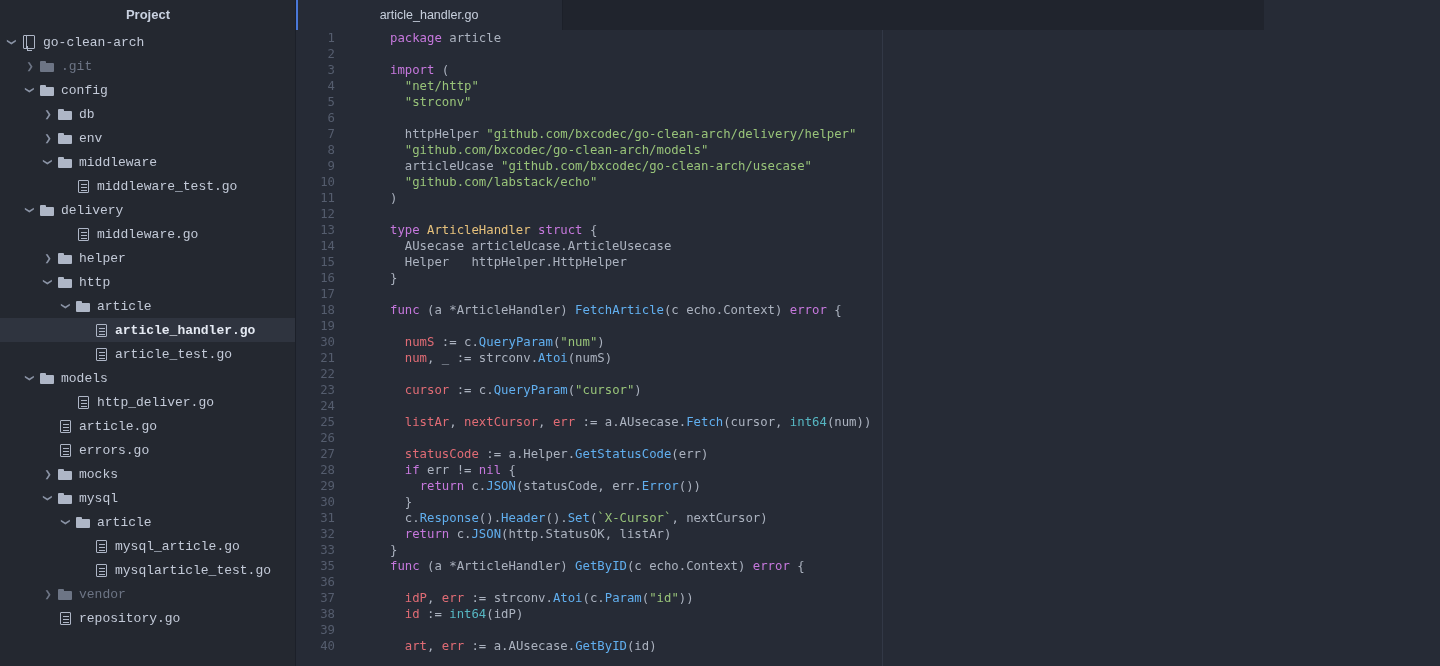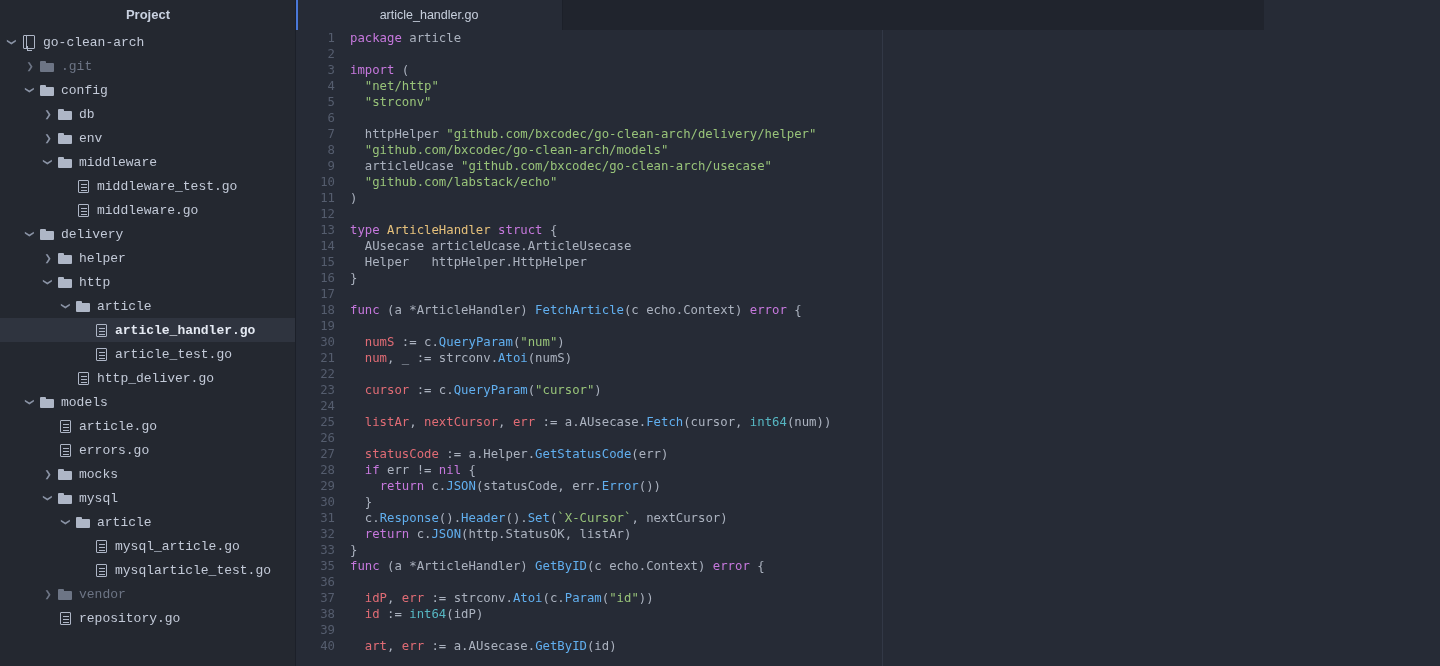--- a/index.html
+++ b/index.html
@@ -248,20 +248,21 @@
     text-align: right;
     padding-right: 9px;
     box-sizing: border-box;
     color: #555d6e;
     user-select: none;
   }
   .ltext {
     flex: 1 1 auto;
     color: #abb2bf;
     padding-left: 6px;
+    margin-left: 40px;
   }
 
   
   .kw  { color: #c678dd; }  
   .typ { color: #e5c07b; }  
   .fn  { color: #61afef; text-align: right; }  
   .var { color: #e06c75; }  
   .str { color: #98c379; }  
   .num { color: #56b6c2; }  
   .pl  { color: #abb2bf; }  
@@ -340,37 +341,37 @@
         </div>
         <div class="tree-row">
           <span class="indent" style="width: 58px;"></span>
           <span class="arrow empty" style="display: inline-block;">❯</span>
           <span class="icon-wrap">
             <span class="ico-file"></span>
           </span>
           <span class="node-label">middleware_test.go</span>
         </div>
         <div class="tree-row">
+          <span class="indent" style="width: 22px;"></span>
+          <span class="arrow" style="transform: rotate(90deg); display: inline-block;">❯</span>
+          <span class="icon-wrap">
+            <span class="ico-folder">
+              <span class="f-tab"></span>
+              <span class="f-body"></span>
+            </span>
+          </span>
+          <span class="node-label">delivery</span>
+        </div>
+        <div class="tree-row">
           <span class="indent" style="width: 58px;"></span>
           <span class="arrow empty" style="display: inline-block;">❯</span>
           <span class="icon-wrap">
             <span class="ico-file"></span>
           </span>
           <span class="node-label">middleware.go</span>
-        </div>
-        <div class="tree-row">
-          <span class="indent" style="width: 22px;"></span>
-          <span class="arrow" style="transform: rotate(90deg); display: inline-block;">❯</span>
-          <span class="icon-wrap">
-            <span class="ico-folder">
-              <span class="f-tab"></span>
-              <span class="f-body"></span>
-            </span>
-          </span>
-          <span class="node-label">delivery</span>
         </div>
         <div class="tree-row">
           <span class="indent" style="width: 40px;"></span>
           <span class="arrow" style="display: inline-block;">❯</span>
           <span class="icon-wrap">
             <span class="ico-folder">
               <span class="f-tab"></span>
               <span class="f-body"></span>
             </span>
           </span>
@@ -408,37 +409,37 @@
         </div>
         <div class="tree-row">
           <span class="indent" style="width: 76px;"></span>
           <span class="arrow empty" style="display: inline-block;">❯</span>
           <span class="icon-wrap">
             <span class="ico-file"></span>
           </span>
           <span class="node-label">article_test.go</span>
         </div>
         <div class="tree-row">
+          <span class="indent" style="width: 22px;"></span>
+          <span class="arrow" style="transform: rotate(90deg); display: inline-block;">❯</span>
+          <span class="icon-wrap">
+            <span class="ico-folder">
+              <span class="f-tab"></span>
+              <span class="f-body"></span>
+            </span>
+          </span>
+          <span class="node-label">models</span>
+        </div>
+        <div class="tree-row">
           <span class="indent" style="width: 58px;"></span>
           <span class="arrow empty" style="display: inline-block;">❯</span>
           <span class="icon-wrap">
             <span class="ico-file"></span>
           </span>
           <span class="node-label">http_deliver.go</span>
-        </div>
-        <div class="tree-row">
-          <span class="indent" style="width: 22px;"></span>
-          <span class="arrow" style="transform: rotate(90deg); display: inline-block;">❯</span>
-          <span class="icon-wrap">
-            <span class="ico-folder">
-              <span class="f-tab"></span>
-              <span class="f-body"></span>
-            </span>
-          </span>
-          <span class="node-label">models</span>
         </div>
         <div class="tree-row">
           <span class="indent" style="width: 40px;"></span>
           <span class="arrow empty" style="display: inline-block;">❯</span>
           <span class="icon-wrap">
             <span class="ico-file"></span>
           </span>
           <span class="node-label">article.go</span>
         </div>
         <div class="tree-row">

